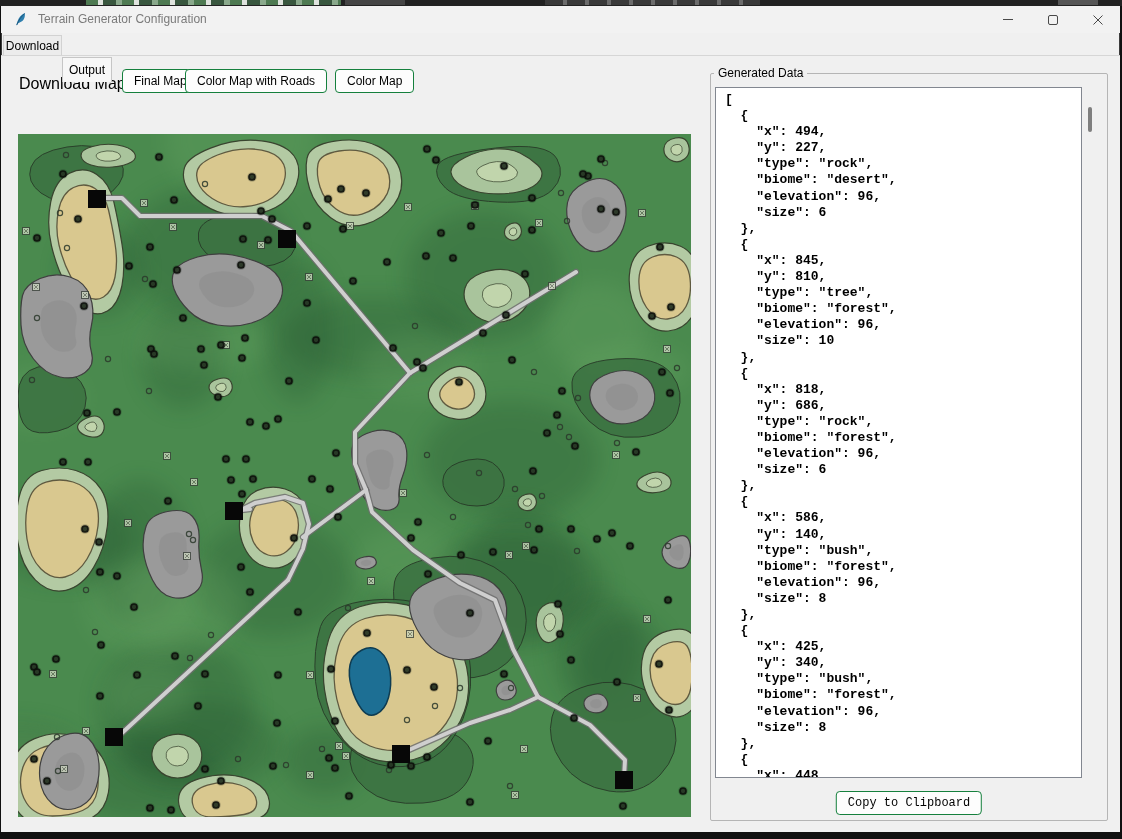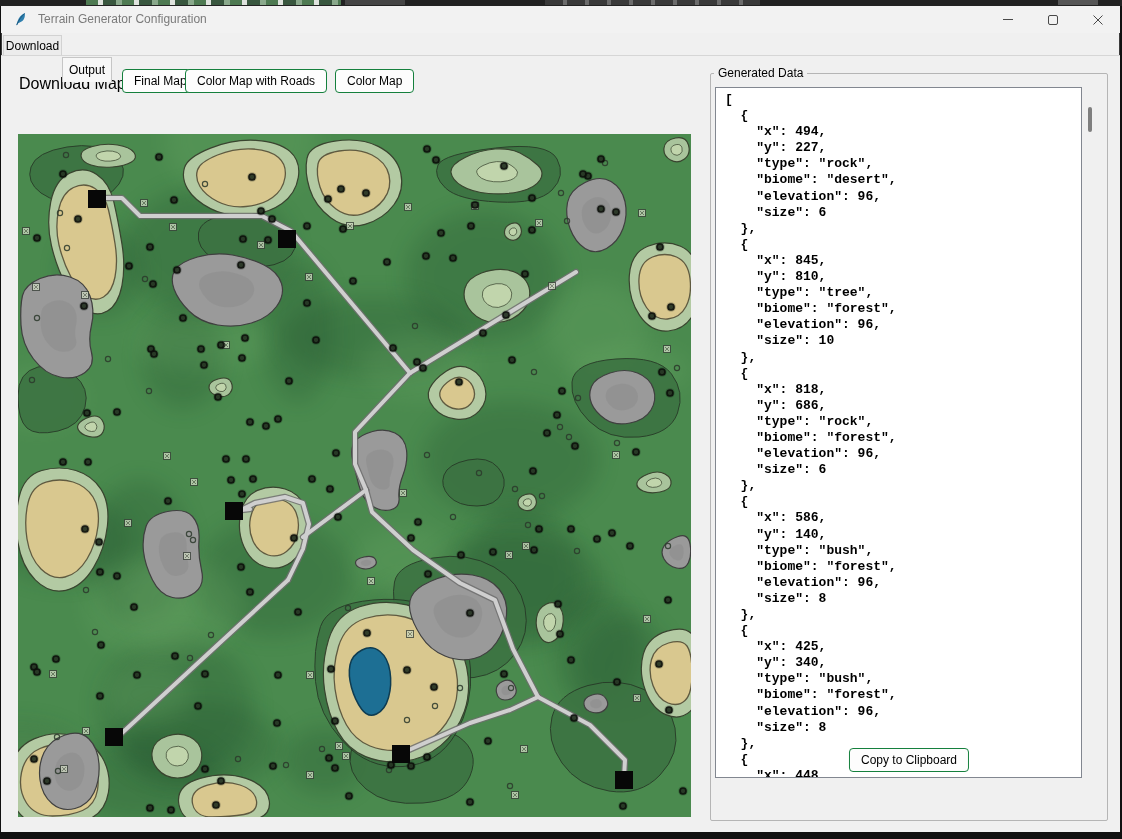--- a/index.html
+++ b/index.html
@@ -42,21 +42,21 @@
 
   .group-frame{position:absolute;left:709px;top:67px;width:398px;height:748px;
                border:1px solid #b5b5b5;border-radius:2px;box-sizing:border-box;background:#f0f0f0;}
   .group-label{position:absolute;left:3px;top:-8px;background:#f0f0f0;padding:0 4px;font-size:12px;color:#000;}
   .json-box{position:absolute;left:4px;top:13px;width:367px;height:691px;background:#fff;
             border:1px solid #828790;box-sizing:border-box;overflow:hidden;}
   .json-box pre{margin:0;padding:4px 0 0 9px;font-family:"Liberation Mono","DejaVu Sans Mono",monospace;
                 font-weight:bold;font-size:13px;line-height:16.1px;color:#000;}
   .vscroll{position:absolute;left:372px;top:13px;width:13px;height:691px;background:#f0f0f0;}
   .vthumb{position:absolute;left:5px;top:20px;width:4px;height:25px;background:#7f7f7f;border-radius:2px;}
-  .copy-btn{left:50%;transform:translateX(-50%);top:674px;}
+  .copy-btn{left:50%;transform:translateX(-50%);top:717px;font-family:Liberation Mono, monospace;}
 </style>
 </head>
 <body>
 
 <div class="top-strip">
   <div class="sliver s1"></div>
   <div class="sliver s2"></div>
   <div class="sliver s3"></div>
   <div class="sliver s4"></div>
 </div>

